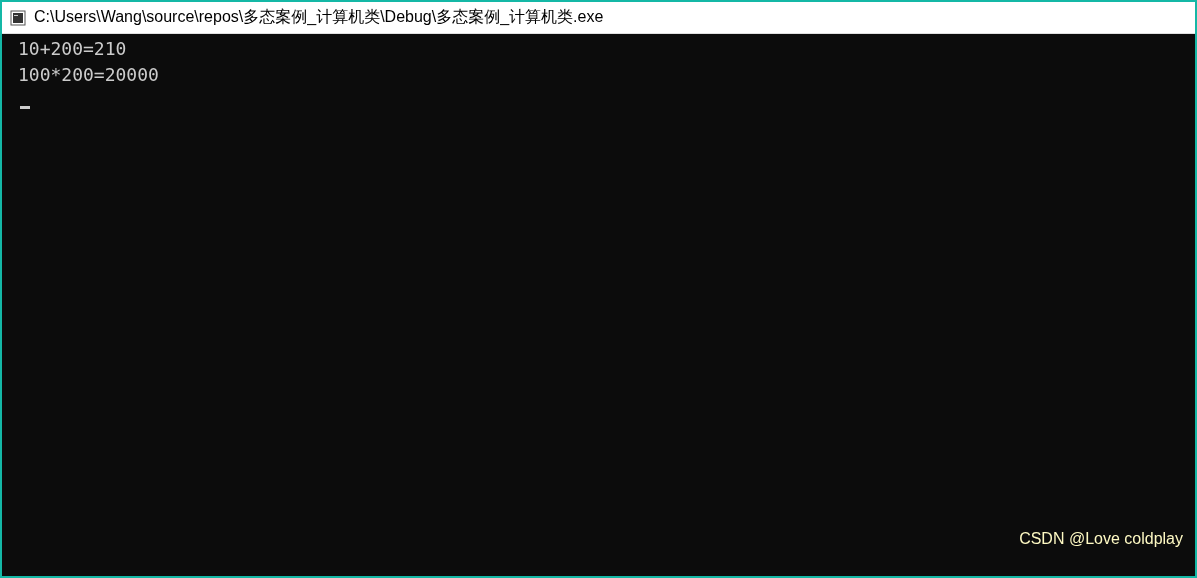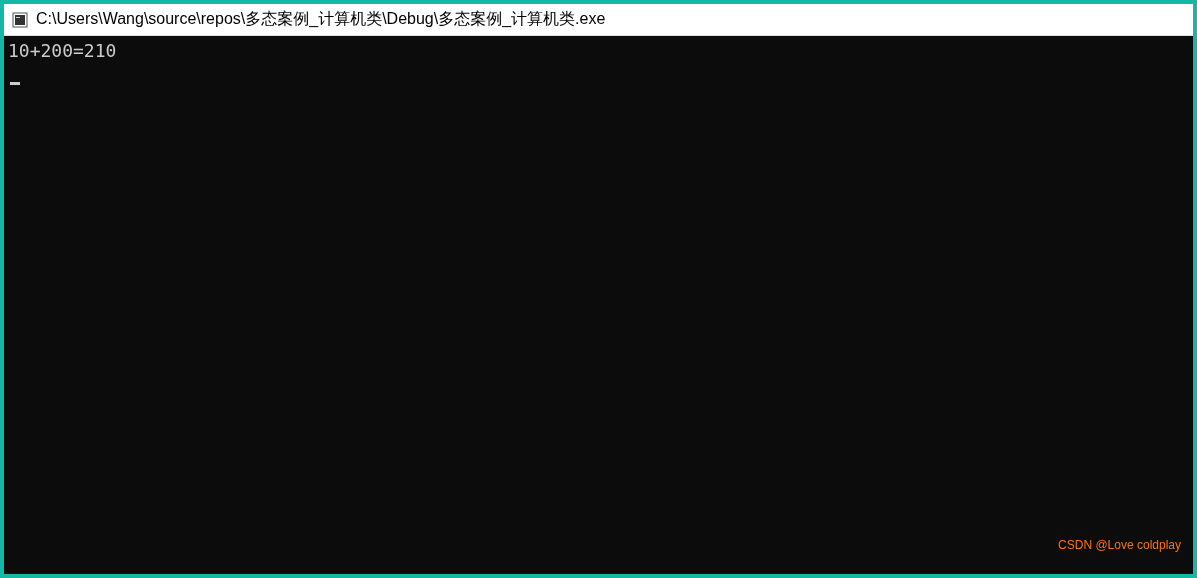--- a/index.html
+++ b/index.html
@@ -13,21 +13,21 @@
       background: #ffffff;
       font-family: "Segoe UI", "Microsoft YaHei", sans-serif;
       overflow: hidden;
       position: relative;
     }
     .window {
       width: 100%;
       height: 100%;
       display: flex;
       flex-direction: column;
-      border: 4px solid #14b8a6;
+      border: 2px solid #14b8a6;
     }
     .title-bar {
       height: 32px;
       background: #ffffff;
       display: flex;
       align-items: center;
       padding: 0 8px;
       border-bottom: 1px solid #e0e0e0;
     }
     .app-icon {
@@ -53,53 +53,54 @@
       color: #cccccc;
       font-family: "NSimSun", "SimSun", "Consolas", monospace;
       font-size: 18px;
       line-height: 26px;
       padding: 2px 0 0 0;
       position: relative;
       overflow: hidden;
     }
     .console-line {
       white-space: pre;
-      padding-left: 4px;
+      padding-left: 16px;
     }
     .cursor {
       display: inline-block;
       width: 10px;
       height: 3px;
       background: #cccccc;
       vertical-align: baseline;
       margin-left: 2px;
       position: relative;
       top: 2px;
     }
     .watermark {
       position: absolute;
-      bottom: 16px;
+      bottom: 24px;
       right: 12px;
-      color: #f97316;
-      font-size: 12px;
+      color: #fef9c3;
+      font-size: 16px;
       font-family: "Microsoft YaHei", sans-serif;
     }
   </style>
 </head>
 <body>
 
 <div class="window">
   <div class="title-bar">
     <span class="app-icon">
       <svg viewBox="0 0 16 16">
         <rect x="1" y="1" width="14" height="14" fill="#ffffff" stroke="#555555" stroke-width="1"></rect>
         <rect x="3" y="3" width="10" height="10" fill="#333333"></rect>
         <rect x="4" y="5" width="4" height="1" fill="#cccccc"></rect>
       </svg>
     </span>
     <span class="title-text">C:\Users\Wang\source\repos\多态案例_计算机类\Debug\多态案例_计算机类.exe</span>
   </div>
   <div class="console-area">
     <div class="console-line">10+200=210</div>
+    <div class="console-line">100*200=20000</div>
     <div class="console-line"><span class="cursor"></span></div>
     <div class="watermark">CSDN @Love coldplay</div>
   </div>
 </div>
 
 </body></html>

